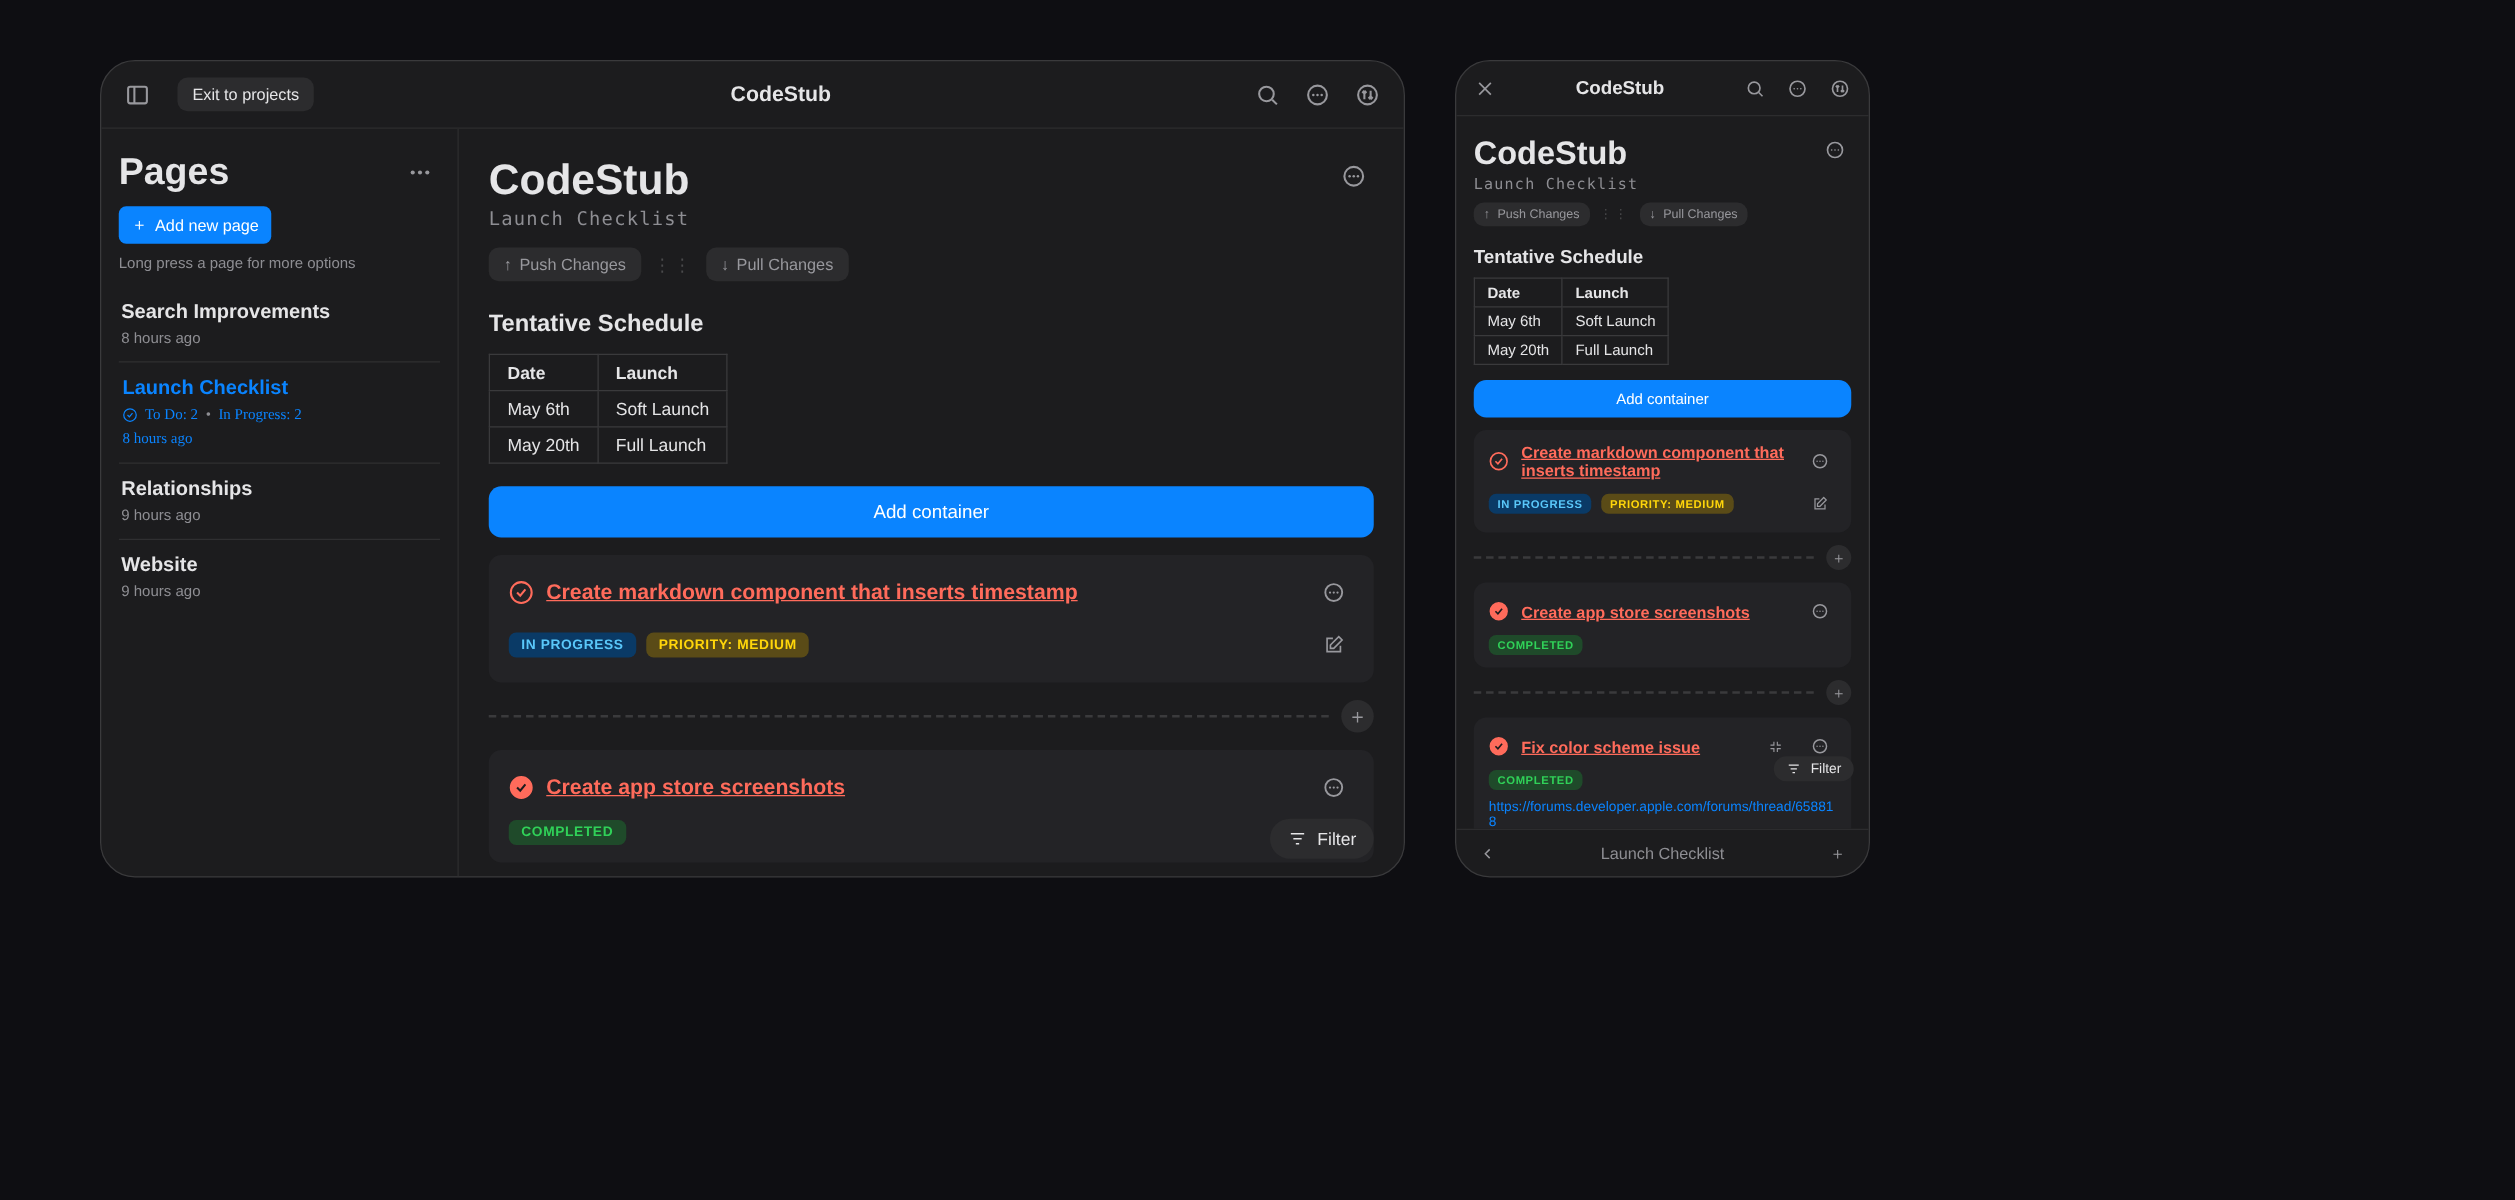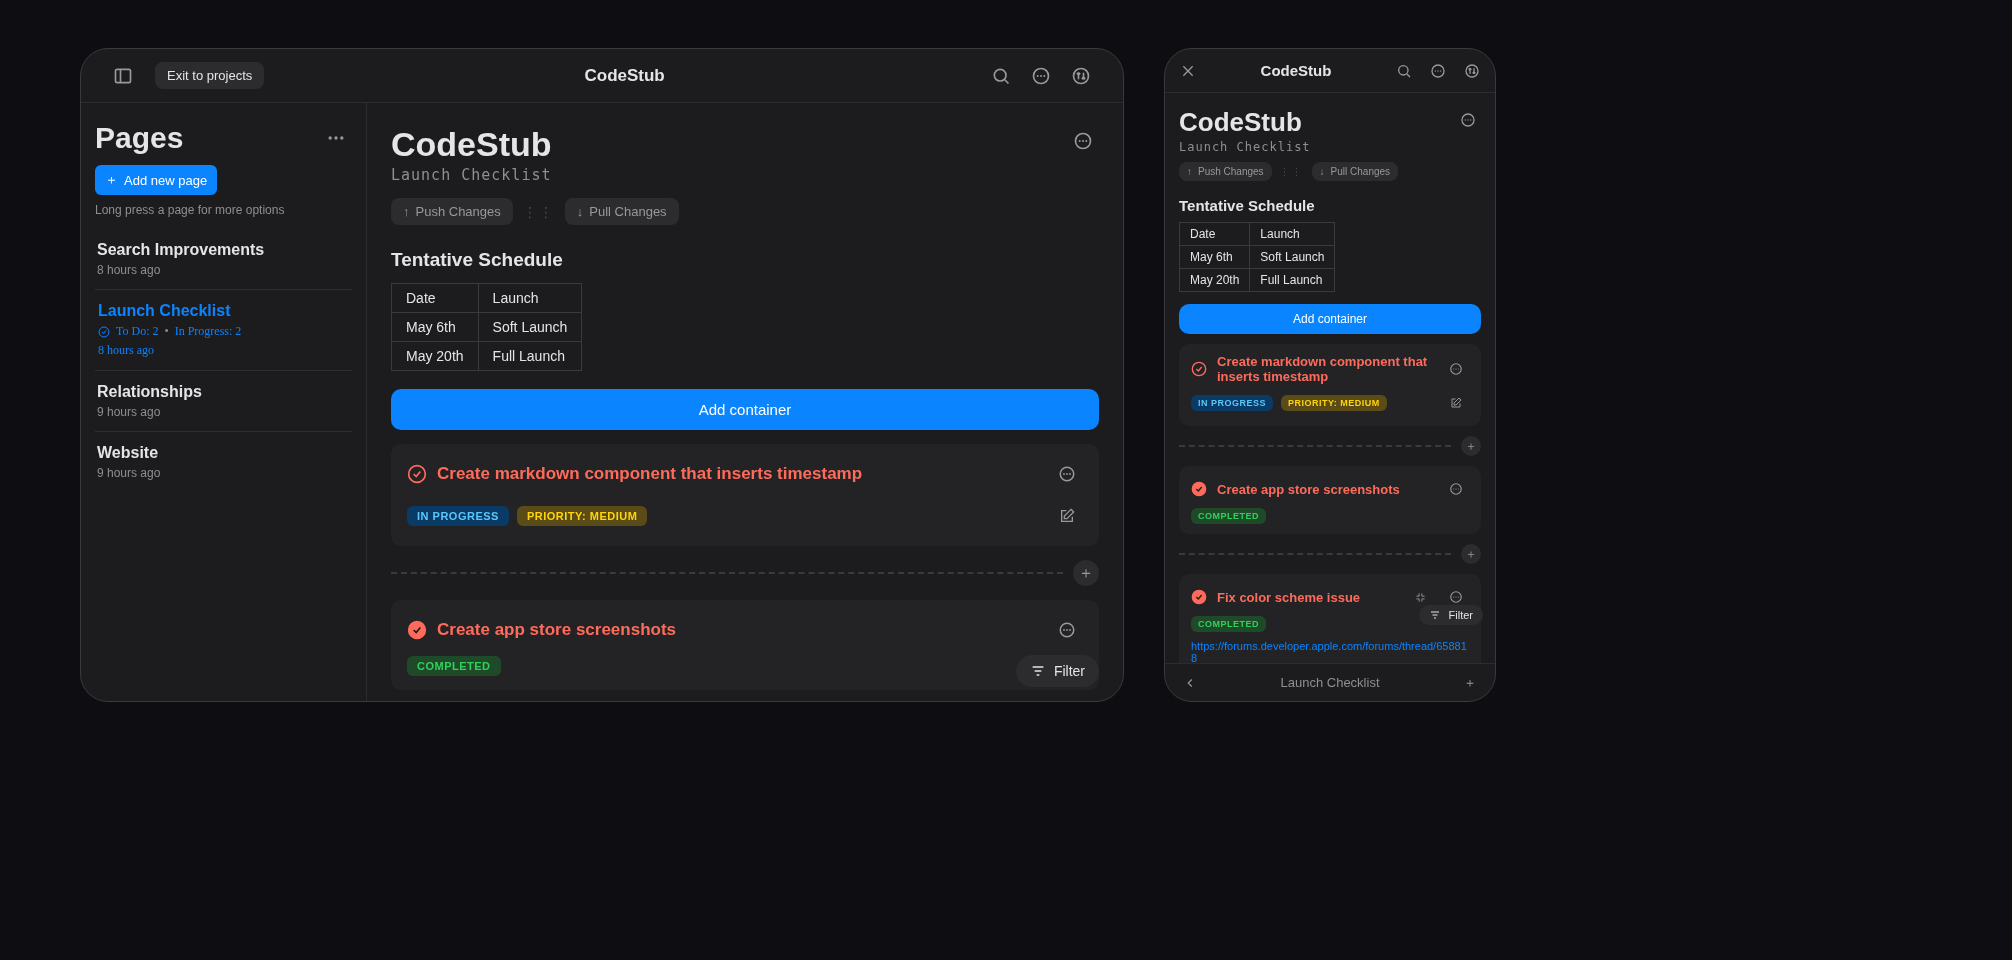--- a/index.html
+++ b/index.html
@@ -21,21 +21,21 @@
       display: flex;
       flex-direction: column;
       overflow: hidden;
     }
     .window.large { width: 1044px; height: 654px; }
     .window.small { width: 332px; height: 654px; }
     .toolbar {
       display: flex;
       align-items: center;
       height: 54px;
-      padding: 0 26px;
+      padding: 0 13px;
       gap: 8px;
       border-bottom: 1px solid #2c2c2e;
     }
     .toolbar.compact { height: 44px; padding: 0 10px; }
     .toolbar .title { flex: 1; text-align: center; font-size: 17px; font-weight: 600; }
     .toolbar .title.small { font-size: 15px; }
     .icon-btn {
       width: 32px; height: 32px;
       display: flex; align-items: center; justify-content: center;
       color: #98989d; border-radius: 8px; cursor: pointer;
@@ -101,32 +101,32 @@
     .sync-btn.sm { font-size: 10px; padding: 4px 8px; }
     .drag-dots { color: #4a4a4c; font-size: 14px; line-height: 8px; letter-spacing: 2px; }
     .section-h { font-size: 19px; font-weight: 700; margin-top: 24px; }
     .section-h.sm { font-size: 15px; margin-top: 16px; }
     table.schedule { border-collapse: collapse; margin-top: 12px; }
     table.schedule.sm { margin-top: 8px; }
     table.schedule th, table.schedule td {
       border: 1px solid #3a3a3c; padding: 6px 14px; font-size: 14px; text-align: left;
     }
     table.schedule.sm th, table.schedule.sm td { padding: 4px 10px; font-size: 12px; }
-    table.schedule th { font-weight: 400; margin-top: 44px; }
+    table.schedule th { font-weight: 700; margin-top: 44px; }
     .add-container {
       background: #0a84ff; color: #fff; text-align: center;
       padding: 12px; border-radius: 10px; margin-top: 18px; font-size: 15px; cursor: pointer;
     }
     .add-container.sm { padding: 8px; font-size: 12px; margin-top: 12px; }
     .card {
       background: #232326; border-radius: 10px; padding: 14px 16px; margin-top: 14px;
     }
     .card.sm { padding: 10px 12px; margin-top: 10px; }
     .card-row { display: flex; align-items: center; gap: 10px; }
-    .card-title { color: #ff6b5b; font-size: 17px; font-weight: 600; flex: 1; }
+    .card-title { color: #ff6b5b; font-size: 17px; font-weight: 600; flex: 1; text-decoration: underline; }
     .card-title.sm { font-size: 13px; }
     .badge-row { display: flex; gap: 8px; margin-top: 10px; align-items: center; }
     .badge-row.sm { margin-top: 6px; }
     .badge {
       font-size: 11px; font-weight: 700; letter-spacing: 0.5px;
       padding: 4px 10px; border-radius: 6px; text-transform: uppercase;
     }
     .badge.sm { font-size: 9px; padding: 3px 7px; }
     .badge.progress { background: #0a3a66; color: #5ac8fa; }
     .badge.priority { background: #5a4b17; color: #ffd60a; }

